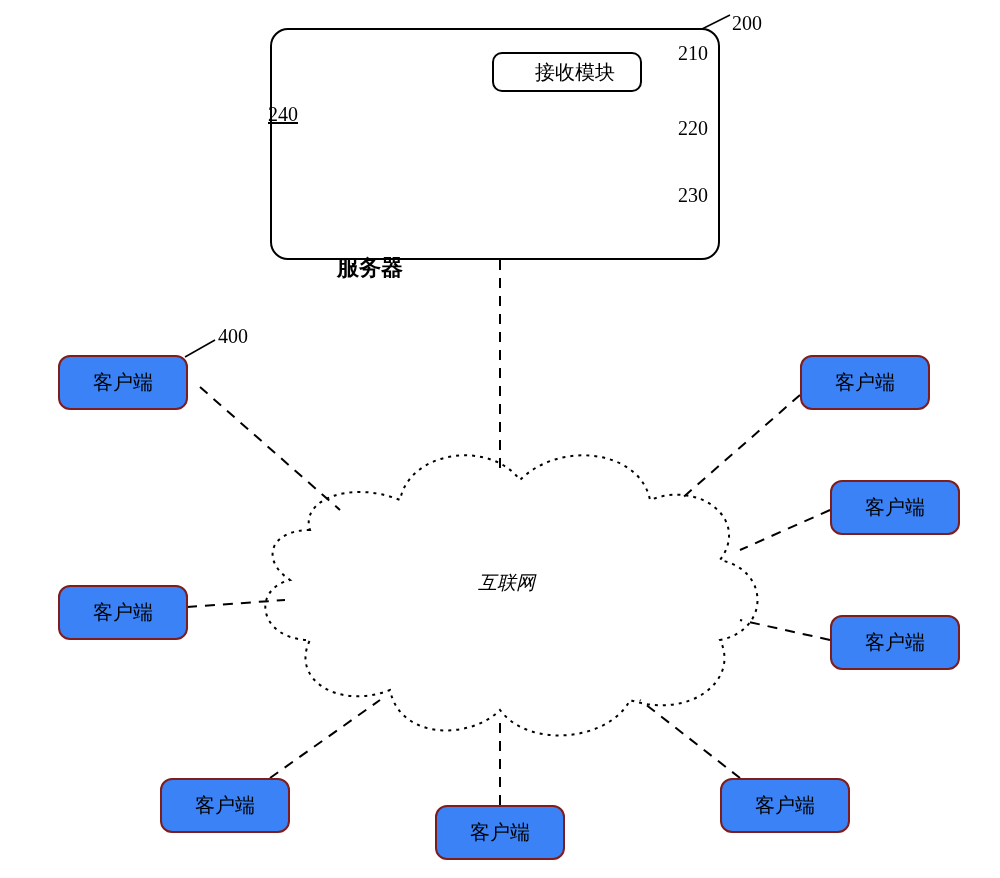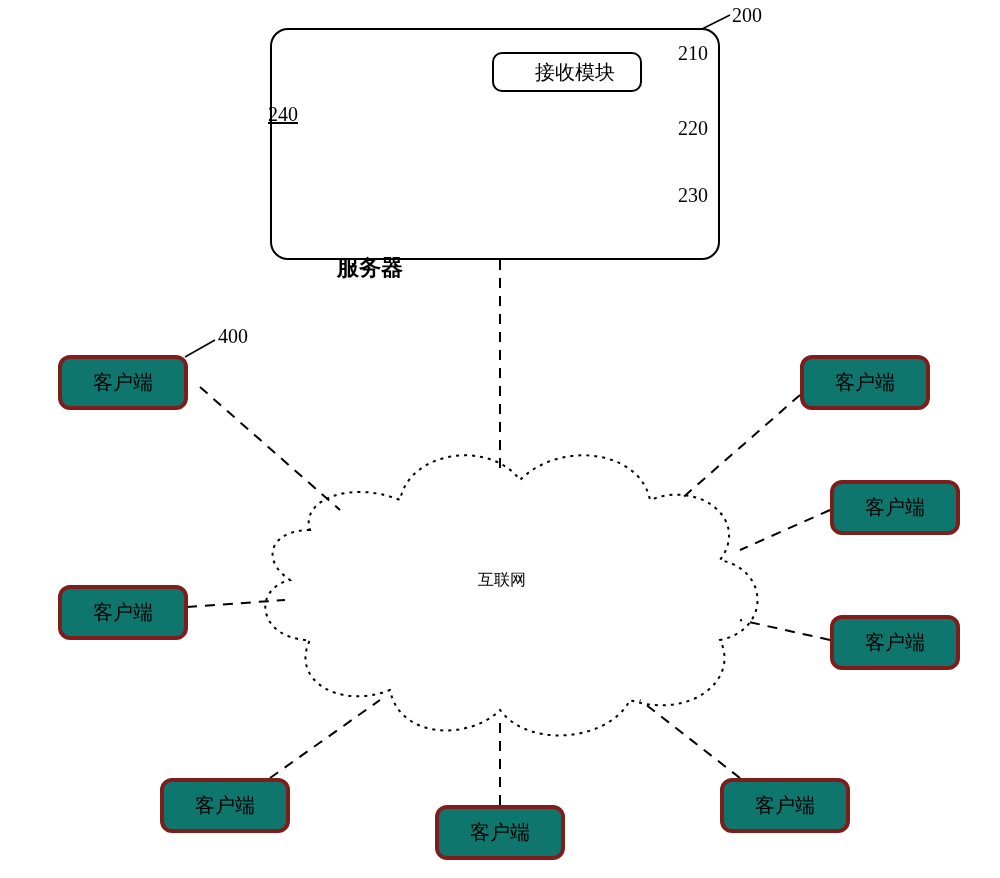--- a/index.html
+++ b/index.html
@@ -6,23 +6,23 @@
     margin: 0;
     padding: 0;
     width: 1000px;
     height: 878px;
     background: #fff;
     font-family: "SimSun", "Songti SC", serif;
     position: relative;
   }
   .box {
     position: absolute;
-    border: 4px solid #7f1d1d;
+    border: 2px solid #7f1d1d;
     border-radius: 12px;
-    background: #0f766e;
+    background: #3b82f6;
     display: flex;
     align-items: center;
     justify-content: center;
     font-size: 20px;
     box-sizing: border-box;
   }
   .server-outer {
     position: absolute;
     border: 2px solid #000;
     border-radius: 18px;
@@ -51,21 +51,22 @@
     font-size: 20px;
   }
   svg {
     position: absolute;
     top: 0;
     left: 0;
     pointer-events: none;
   }
   .cloud-label {
     position: absolute;
-    font-size: 16px;
+    font-size: 19px;
+    font-style: italic;
   }
 </style>
 </head>
 <body>
 
 <svg width="1000" height="878">
 
   <path d="
     M 310 530
     C 270 530, 260 560, 290 580
@@ -119,21 +120,21 @@
 </svg>
 
 <div class="server-outer" style="left:270px; top:28px; width:450px; height:232px;">
   <div class="server-label" style="left:65px; top:175px;">服务器</div>
 
   <div class="module" style="left:220px; top:22px; width:150px; height:40px;padding-left:16px;">
     <span>接收模块</span>
   </div>
 </div>
 
-<div class="ref" style="left:732px; top:4px;">200</div>
+<div class="ref" style="left:732px; top:12px;">200</div>
 <div class="ref" style="left:678px; top:42px;">210</div>
 <div class="ref" style="left:678px; top:117px;">220</div>
 <div class="ref" style="left:678px; top:184px;">230</div>
 <div class="ref" style="left:268px; top:103px;text-decoration:underline;">240</div>
 <div class="ref" style="left:218px; top:325px;">400</div>
 
 <div class="cloud-label" style="left:478px; top:570px;">互联网</div>
 
 <div class="box" style="left:58px; top:355px; width:130px; height:55px;">
   <span>客户端</span>

